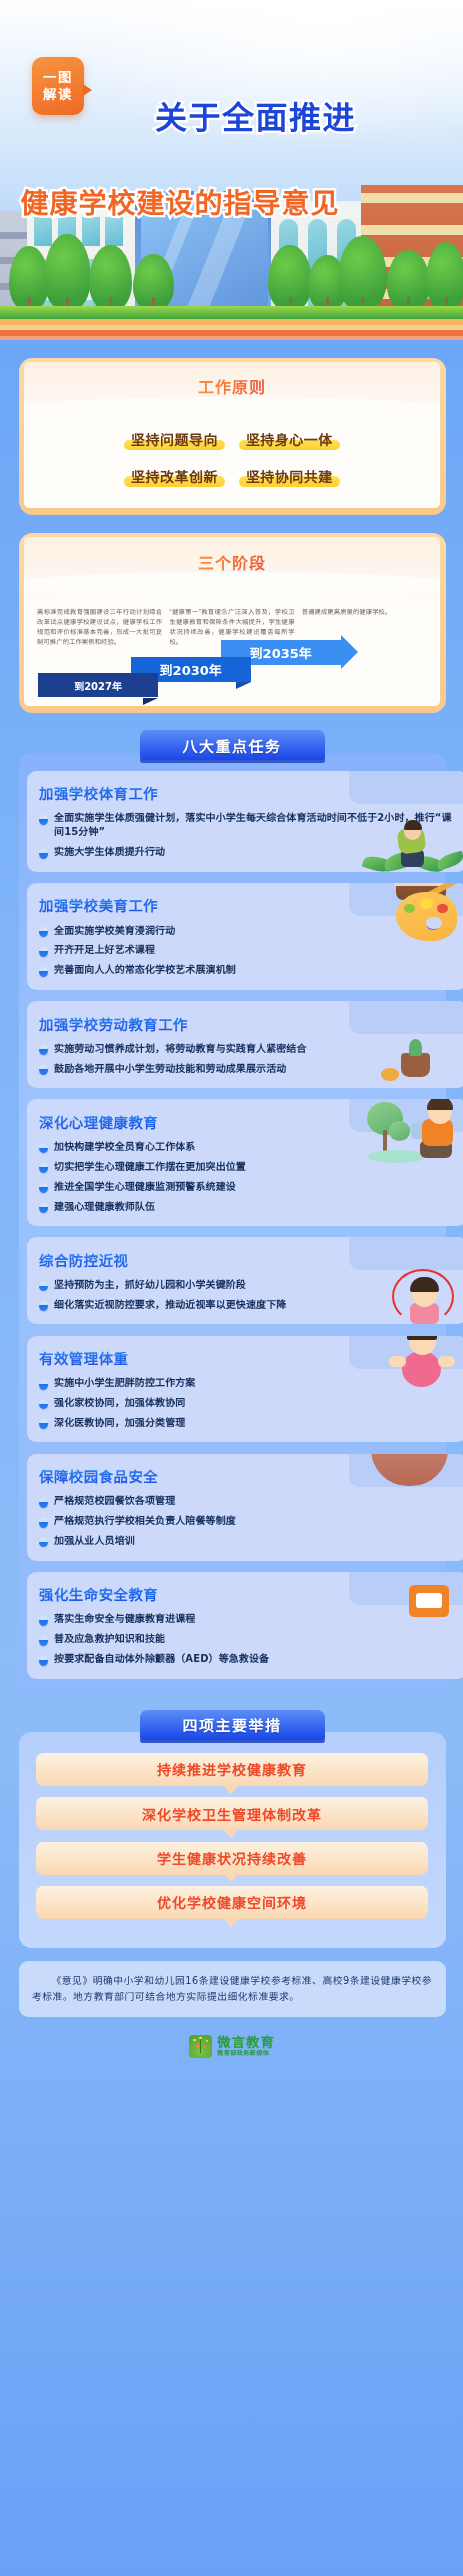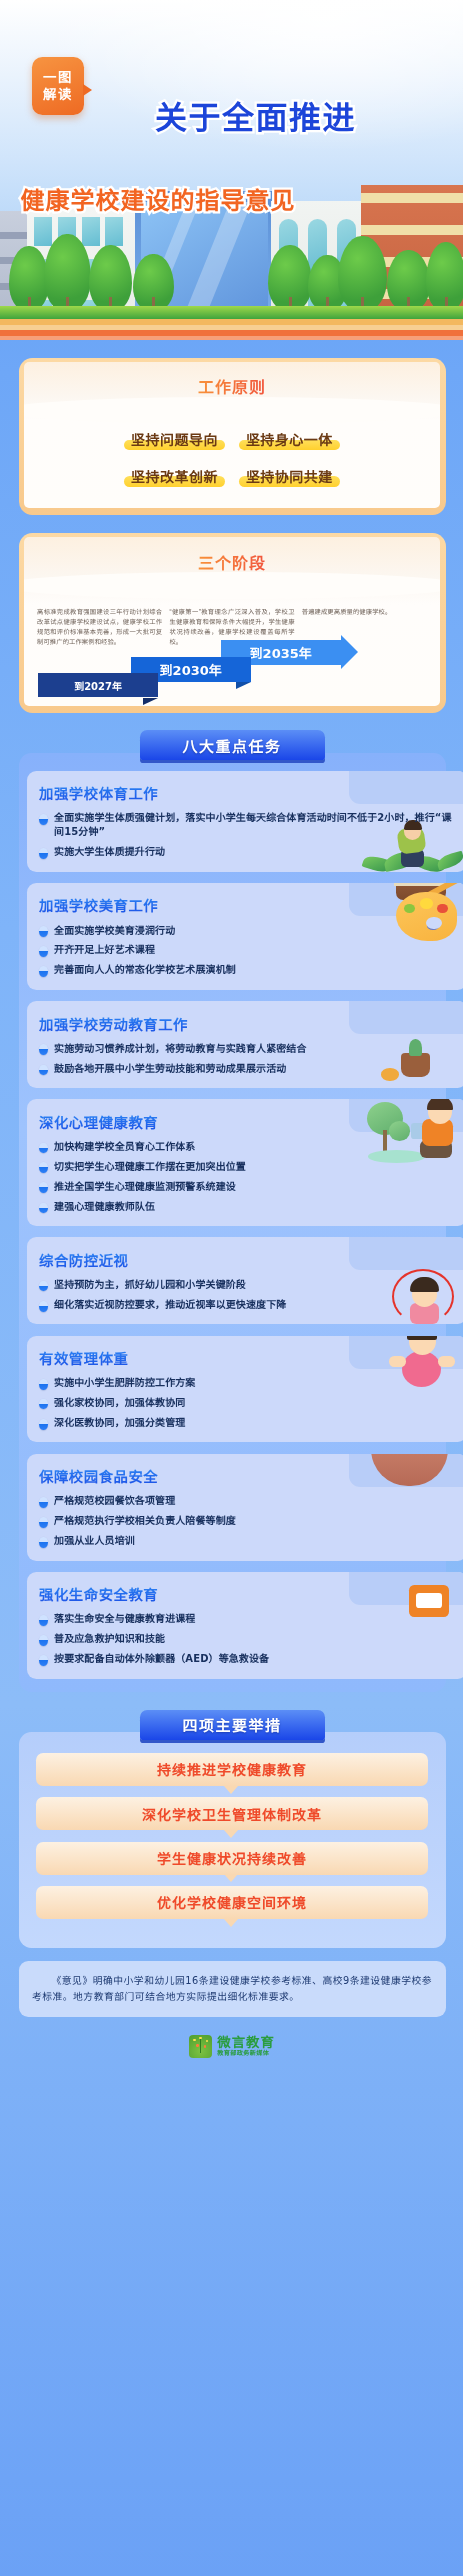--- a/index.html
+++ b/index.html
@@ -63,21 +63,21 @@
      box-shadow:0 3.1px 7.2px rgba(220,110,40,.35);
      display:flex;flex-direction:column;align-items:center;justify-content:center;gap:1px;z-index:5;}
   .badge:after{content:"";position:absolute;right:-8.2px;top:27px;border-width:6.2px 0 6.2px 9.3px;
      border-style:solid;border-color:transparent transparent transparent #ee6a23;}
   .badge span{color:#fff;font-size:13.4px;font-weight:bold;letter-spacing:1.5px;line-height:1.15;
      font-family:"DejaVu Sans","Liberation Sans",sans-serif;}
   .title1{position:absolute;left:155px;top:92px;z-index:5;font-size:32px;font-weight:bold;letter-spacing:1.5px;
      color:#1c45d9;
      -webkit-text-stroke:4.6px #ffffff;paint-order:stroke fill;
      font-family:"DejaVu Sans","Liberation Sans",sans-serif;}
-  .title2{position:absolute;left:20.6px;top:181px;z-index:5;font-size:24px;font-weight:bold;letter-spacing:1px;
+  .title2{position:absolute;left:20.6px;top:181px;z-index:5;font-size:28px;font-weight:bold;letter-spacing:1px;
      color:#f26522;
      -webkit-text-stroke:4.6px #ffffff;paint-order:stroke fill;
      font-family:Liberation Serif, serif;}
   .panel-orange{
      position:relative;width:427px;margin:0 auto;border-radius:13.4px;
      background:linear-gradient(180deg,#fcd9a4,#f8c98c);padding:4.1px 5.2px 7.2px;}
   .panel-inner{
      position:relative;border-radius:5px;overflow:hidden;
      background:linear-gradient(180deg,#fdf0e0 0%,#fcf7f1 24%,#fffdfb 40%,#fffdfa 100%);}
   .panel-head{position:relative;height:49px;display:flex;align-items:center;justify-content:center;}
@@ -128,21 +128,21 @@
      background:#ccd9fa;padding:11.3px 12.4px 12.4px;overflow:hidden;}
   .task:last-child{margin-bottom:2.1px;}
   .task-notch{position:absolute;right:0;top:0;width:118px;height:33px;background:#b8cdf8;
      border-bottom-left-radius:11.3px;}
   .task h3{position:relative;z-index:2;font-size:14.4px;font-weight:bold;letter-spacing:0.5px;margin-bottom:8.2px;
      background:linear-gradient(180deg,#2f8cf5,#1b4fe6);
      -webkit-background-clip:text;background-clip:text;color:transparent;
      font-family:"DejaVu Sans","Liberation Sans",sans-serif;
      -webkit-text-stroke:0;}
   .bullet{position:relative;display:flex;gap:6.2px;align-items:flex-start;margin-bottom:5.7px;z-index:2;}
-  .bullet:last-child{margin-bottom:0;align-items:center;}
+  .bullet:last-child{margin-bottom:0;}
   .dot{flex:0 0 auto;margin-top:2.6px;width:8.8px;height:10.8px;border-radius:50%;
      background:linear-gradient(180deg,#cfe2ff 0%,#cfe2ff 46%,#1a73f0 47%,#2f7ff5 100%);
      box-shadow:0 0.5px 1px rgba(20,50,120,.3);}
   .btxt{font-size:10px;line-height:1.42;color:#18305e;font-weight:bold;letter-spacing:0.1px;
      font-family:"DejaVu Sans","Liberation Sans",sans-serif;}
 
   
   .art{position:absolute;z-index:1;pointer-events:none;}
   .leafy{width:103px;height:49px;right:3.1px;bottom:0;}
   .leaf{position:absolute;background:linear-gradient(140deg,#7fcf62,#2f8f4a);border-radius:60% 8% 60% 8%;}

